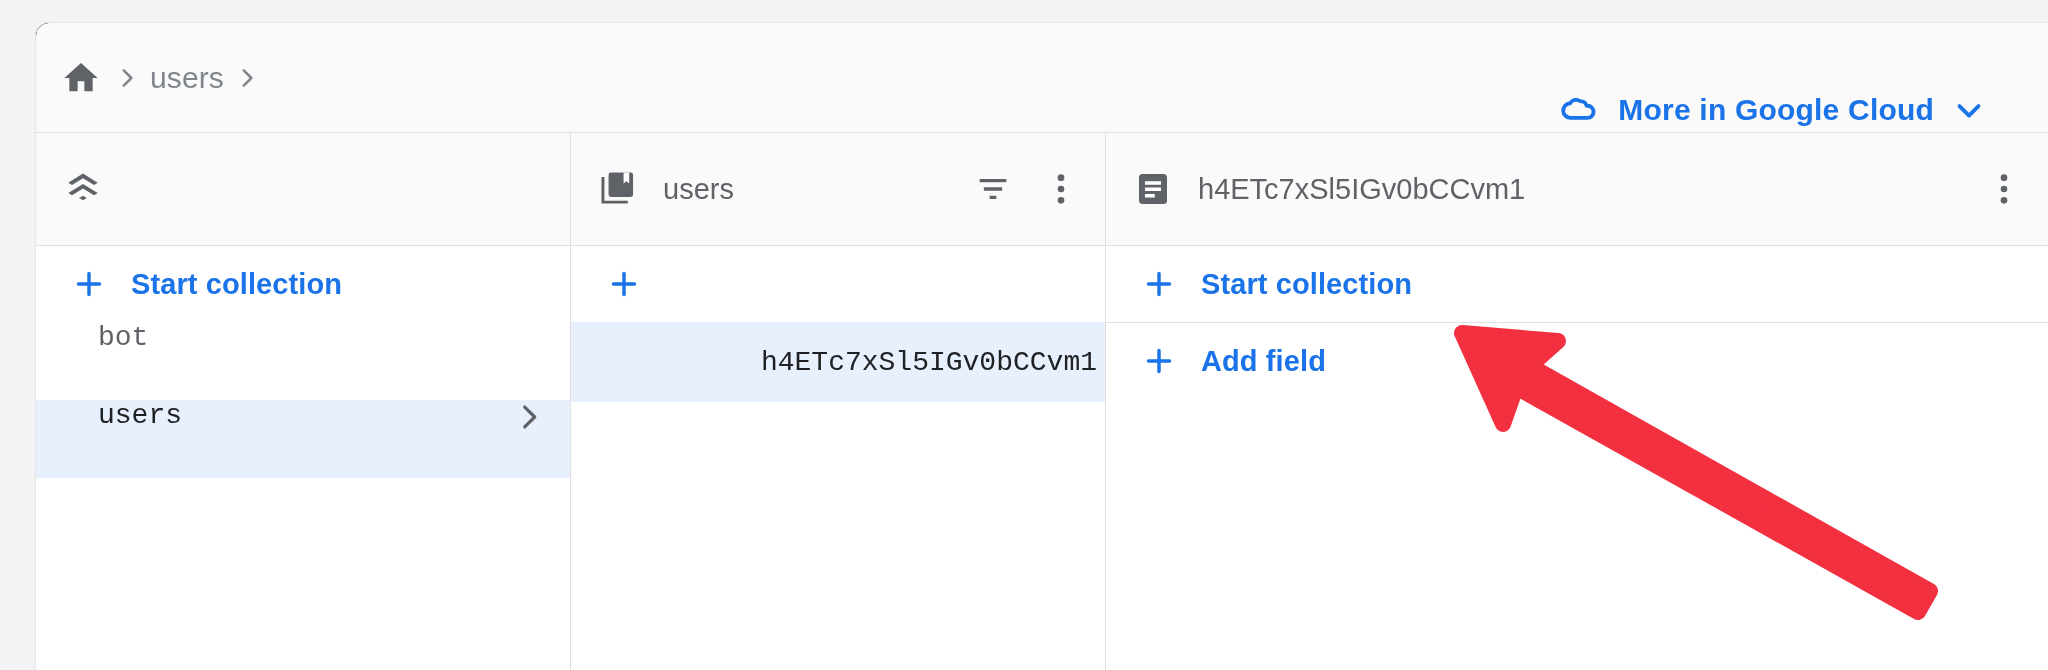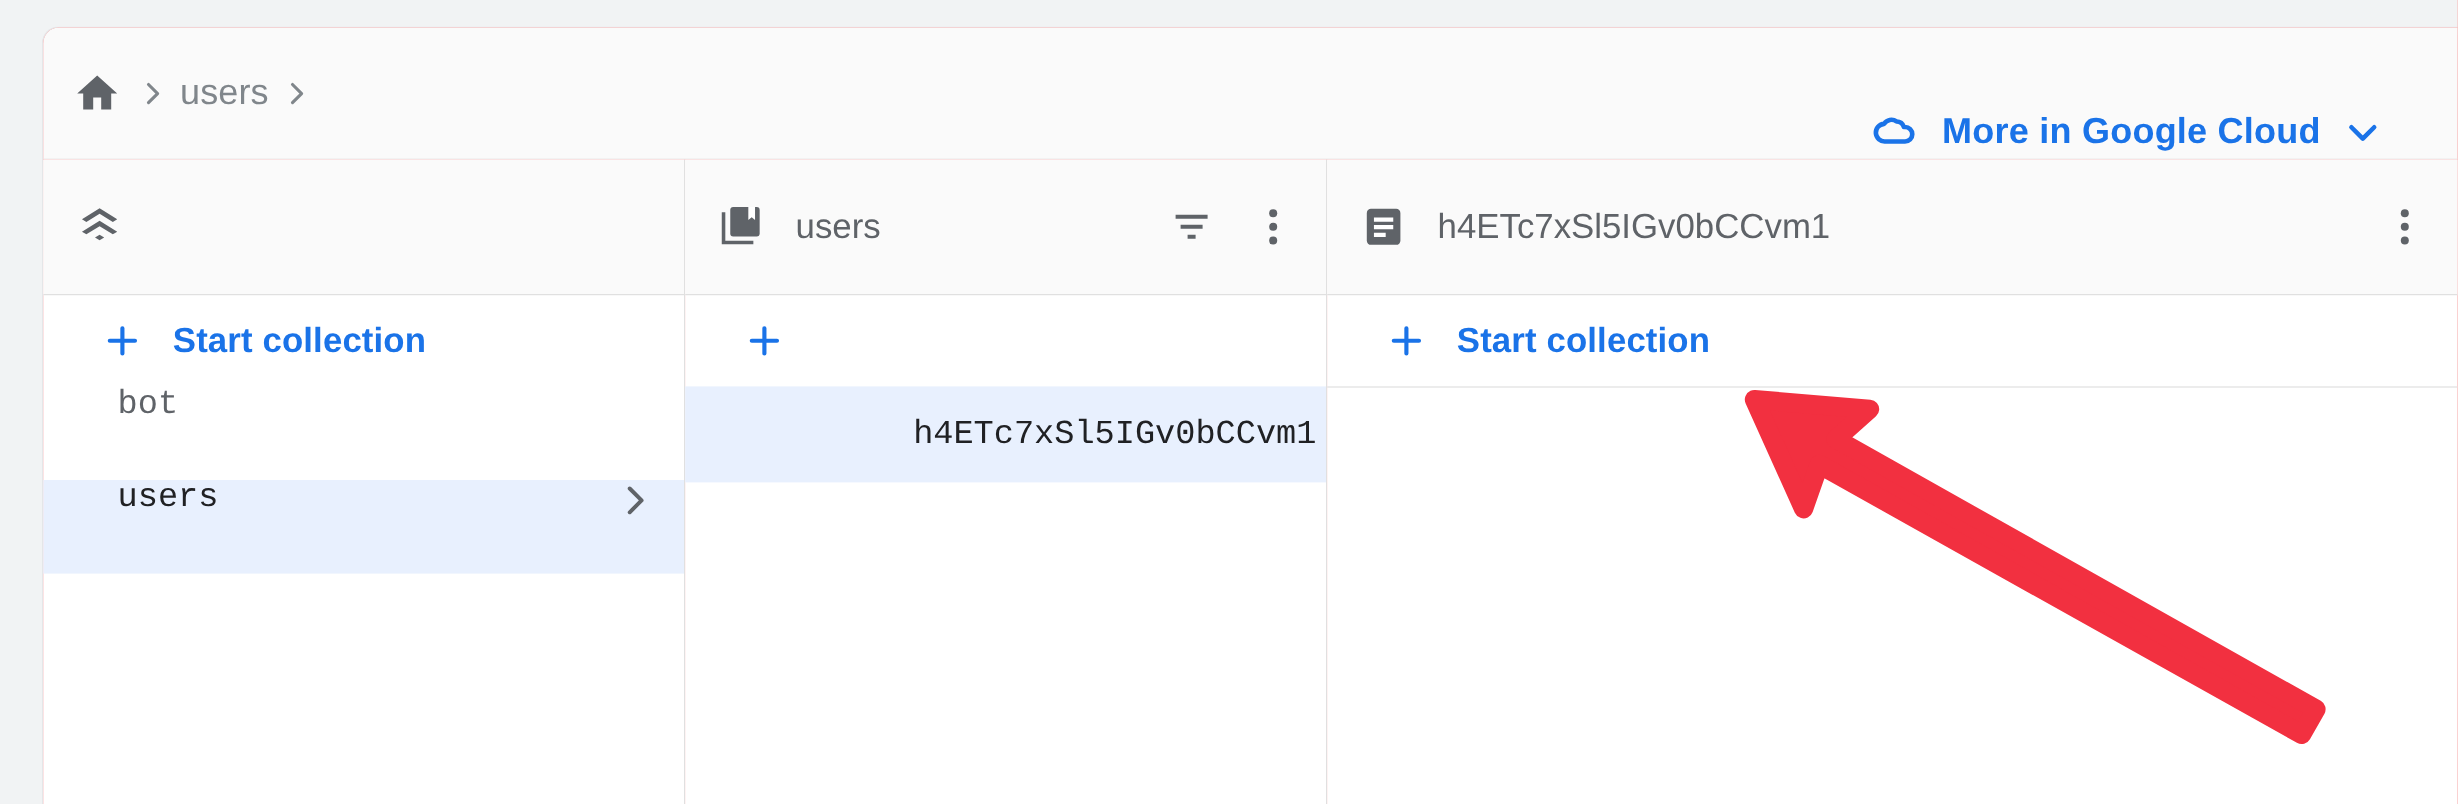--- a/index.html
+++ b/index.html
@@ -13,21 +13,21 @@
     font-family: "Liberation Sans", sans-serif;
     overflow: hidden;
   }
 
   #app {
     position: absolute;
     left: 35px;
     top: 22px;
     width: 2013px;
     height: 648px;
-    background: #fca5a5;
+    background: #000000;
     border-top-left-radius: 14px;
     border-top-right-radius: 0px;
     border-left: 1px solid #e4e6e8;
     border-top: 1px solid #e4e6e8;
     box-sizing: border-box;
     overflow: hidden;
   }
 
   
   .crumb-bar {
@@ -128,21 +128,21 @@
     margin-left: auto;
     display: flex;
     align-items: center;
     gap: 28px;
   }
 
   .action-row {
     height: 76px;
     display: flex;
     align-items: center;
-    padding-left: 48px;
+    padding-left: 35px;
     gap: 24px;
     cursor: pointer;
     box-sizing: border-box;
   }
   .action-row .label {
     font-size: 29px;
     font-weight: bold;
     color: #1a73e8;
     letter-spacing: 0.1px;
     white-space: nowrap;
@@ -336,20 +336,28 @@
         <span style="display:inline-flex;">
           <svg width="36" height="36" viewBox="0 0 24 24" aria-hidden="true">
             <path fill="none" stroke="#1a73e8" stroke-width="2.3" stroke-linecap="round" d="M12 5v14M5 12h14"></path>
           </svg>
         </span>
         <span class="label">Start collection</span>
       </div>
 
       <div class="divider"></div>
 
+      <div class="action-row">
+        <span style="display:inline-flex;">
+          <svg width="36" height="36" viewBox="0 0 24 24" aria-hidden="true">
+            <path fill="none" stroke="#1a73e8" stroke-width="2.3" stroke-linecap="round" d="M12 5v14M5 12h14"></path>
+          </svg>
+        </span>
+        <span class="label">Add field</span>
+      </div>
     </div>
 
   </div>
 </div>
 
 <svg id="arrow-overlay" viewBox="0 0 2048 670">
   <path d="M1462 333 L1558 341 L1530 366 L1930 591 L1918 612 L1516 387 L1503 424 Z" fill="#f23040" stroke="#f23040" stroke-width="16" stroke-linejoin="round"></path>
 </svg>
 
 </body></html>

